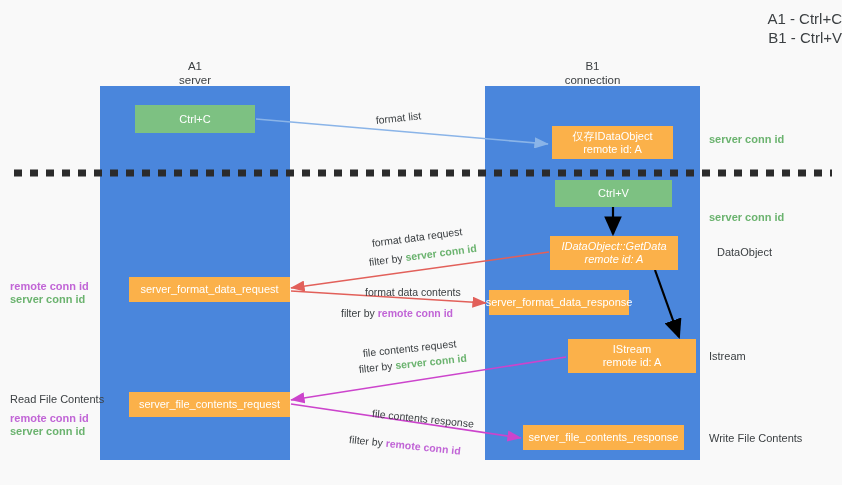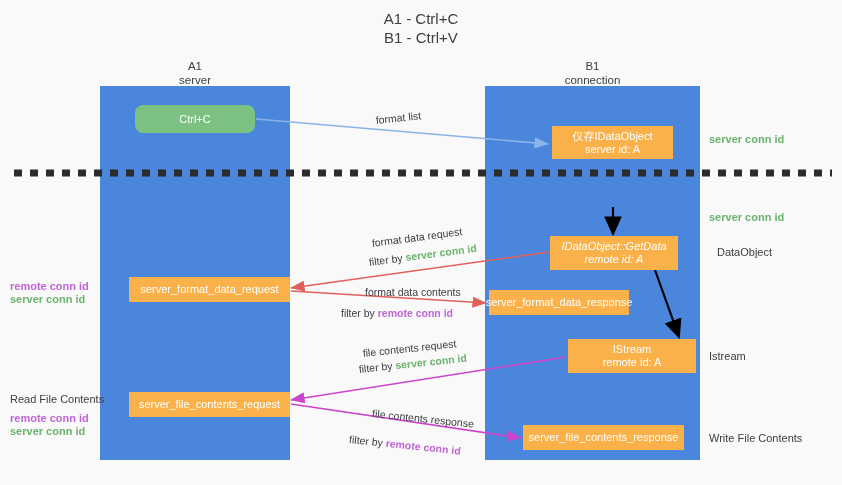--- a/index.html
+++ b/index.html
@@ -29,21 +29,21 @@
     width: 842px;
     height: 485px;
     pointer-events: none;
   }
   
   .title {
     position: absolute;
     left: 0;
     top: 9px;
     width: 842px;
-    text-align: center;
+    text-align: right;
     font-size: 15px;
     line-height: 19px;
     color: #3c4043;
     white-space: pre;
   }
   
   .col-head {
     position: absolute;
     text-align: center;
     font-size: 11.5px;
@@ -62,21 +62,21 @@
     display: flex;
     align-items: center;
     justify-content: center;
     text-align: center;
     color: #ffffff;
     font-size: 11px;
     line-height: 13px;
     white-space: pre;
     box-sizing: border-box;
   }
-  .box.green { background: #7dc182; border-radius: 8px; }
+  .box.green { background: #7dc182; }
   .box.orange { background: #fbb14a; }
   
   .note {
     position: absolute;
     font-size: 11px;
     line-height: 14px;
     white-space: pre;
   }
   .note.green-txt { color: #6bb36f; font-weight: bold; }
   .note.purple-txt { color: #c165d6; font-weight: bold; }
@@ -144,22 +144,23 @@
     <line x1="291" y1="404" x2="521" y2="438" stroke="#cc44cc" stroke-width="1.6" marker-end="url(#ah-mag)"></line>
   </svg>
 
   <div class="box green" style="left:135px; top:105px; width:120px; height:28px;">Ctrl+C</div>
 
   <div class="box orange" style="left:129px; top:277px; width:161px; height:25px;">server_format_data_request</div>
 
   <div class="box orange" style="left:129px; top:392px; width:161px; height:25px;text-align:center;">server_file_contents_request</div>
 
   <div class="box orange" style="left:552px; top:126px; width:121px; height:33px;">仅存IDataObject
-server id: A</div>
+remote id: A</div>
 
+  <div class="box green" style="left:555px; top:180px; width:117px; height:27px;">Ctrl+V</div>
 
   <div class="box orange" style="left:550px; top:236px; width:128px; height:34px;font-style:italic;">IDataObject::GetData
 remote id: A</div>
 
   <div class="box orange" style="left:489px; top:290px; width:140px; height:25px;">server_format_data_response</div>
 
   <div class="box orange" style="left:568px; top:339px; width:128px; height:34px;">IStream
 remote id: A</div>
 
   <div class="box orange" style="left:523px; top:425px; width:161px; height:25px;">server_file_contents_response</div>

